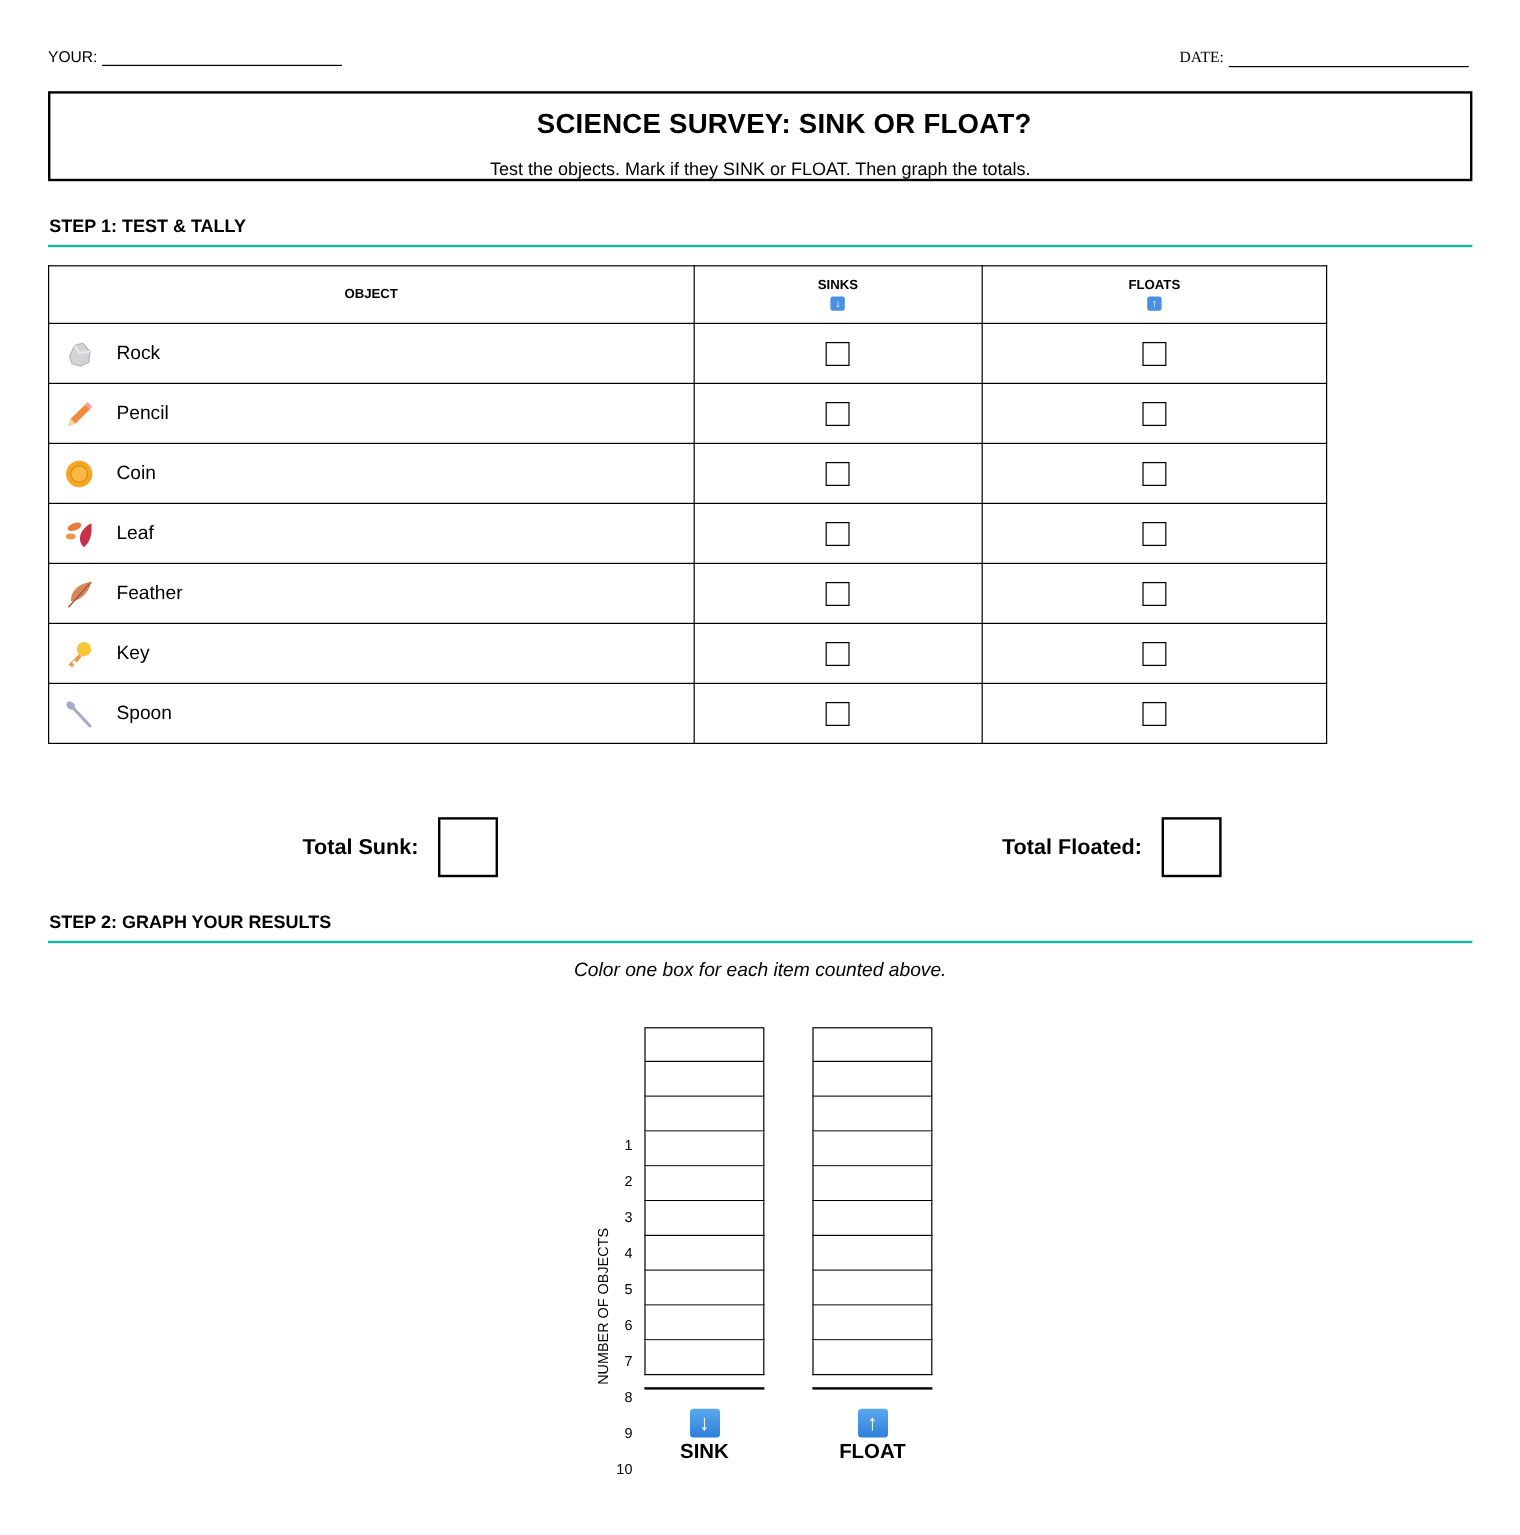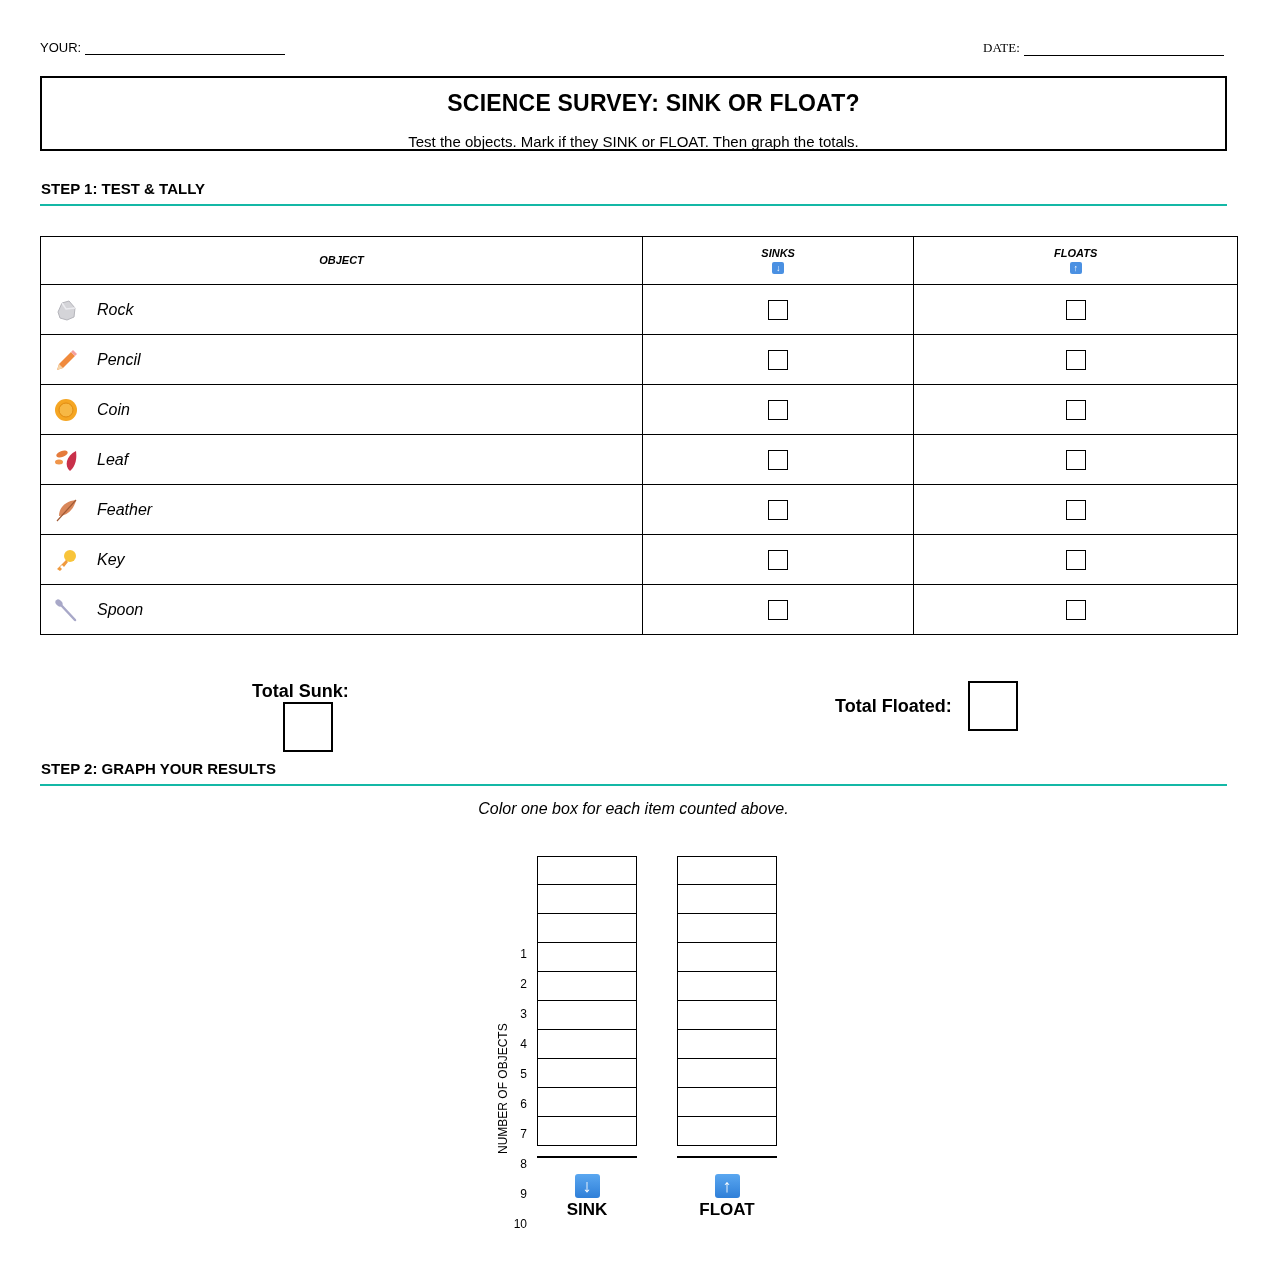--- a/index.html
+++ b/index.html
@@ -14,39 +14,39 @@
   #date-wrap .line { width: 200px; }
 
   .titlebox { position: absolute; left: 40px; top: 76px; width: 1187px; height: 75px; border: 2px solid #000; text-align: center; }
   .titlebox .title { font-size: 23px; font-weight: bold; margin-top: 12px; letter-spacing: 0.2px; padding-left: 40px; }
   .titlebox .subtitle { font-size: 15px; margin-top: 16px; }
 
   .section-head { position: absolute; left: 40px; width: 1187px; font-size: 15px; font-weight: bold; border-bottom: 2px solid #14b8a6; padding-left: 1px; padding-bottom: 7px; }
   #step1 { top: 180px; }
   #step2 { top: 760px; }
 
-  table.tally { position: absolute; left: 40px; top: 236px; width: 1198px; border-collapse: collapse; font-style: italic; }
+  table.tally { position: absolute; left: 40px; top: 221px; width: 1066px; border-collapse: collapse; }
   table.tally th, table.tally td { border: 1px solid #000; }
   table.tally th { height: 48px; font-size: 11px; font-weight: bold; text-align: center; vertical-align: middle; padding: 0; }
   table.tally td { height: 49px; padding: 0; }
   col.c-obj { width: 597px; }
   col.c-sink { width: 269px; }
   col.c-float { width: 321px; }
   .th-label { display: block; line-height: 13px; }
   .arrow-mini { display: inline-block; width: 12px; height: 12px; background: #4a90e2; border-radius: 2px; color: #fff; font-size: 9px; line-height: 12px; text-align: center; margin-top: 2px; font-weight: bold; }
 
   .obj-cell { display: flex; align-items: center; height: 49px; }
   .obj-icon { width: 26px; height: 26px; margin-left: 12px; display: flex; align-items: center; justify-content: center; }
   .obj-name { margin-left: 18px; font-size: 16px; }
   .cb { display: block; width: 20px; height: 20px; border: 1px solid #000; margin: 0 auto; background: #fff; cursor: pointer; }
 
   .total { position: absolute; top: 681px; display: flex; align-items: center; }
   .total .lbl { font-size: 18px; font-weight: bold; margin-right: 16px; }
   .total .box { width: 50px; height: 50px; border: 2px solid #000; background: #fff; }
-  #total-sunk { left: 252px; flex-direction: column; }
+  #total-sunk { left: 252px; }
   #total-floated { left: 835px; }
 
   .instruction { position: absolute; top: 800px; left: 0; width: 1267px; text-align: center; font-style: italic; font-size: 16px; }
 
   .graph-col { position: absolute; top: 856px; width: 100px; }
   .graph-col .cell { height: 29px; border: 1px solid #000; border-top: none; background: #fff; cursor: pointer; }
   .graph-col .cell:first-child { border-top: 1px solid #000; }
   .graph-col .base { margin-top: 10px; border-top: 2px solid #000; }
   #col-sink { left: 537px; }
   #col-float { left: 677px; }

